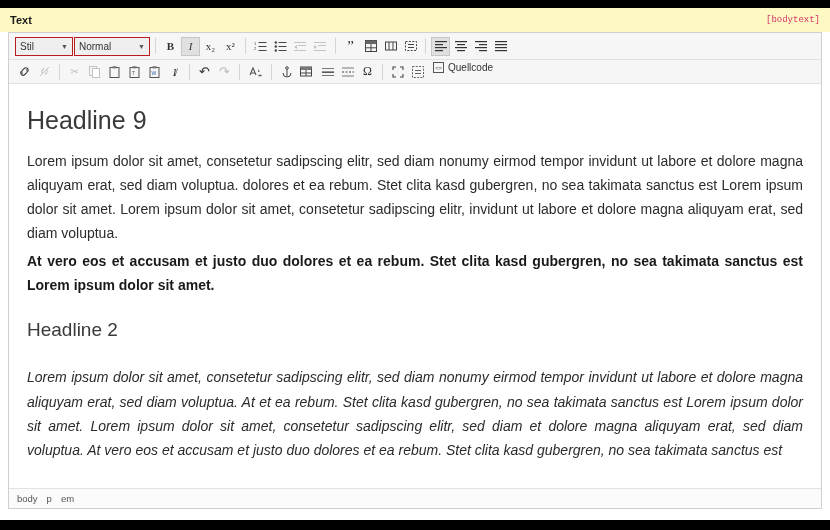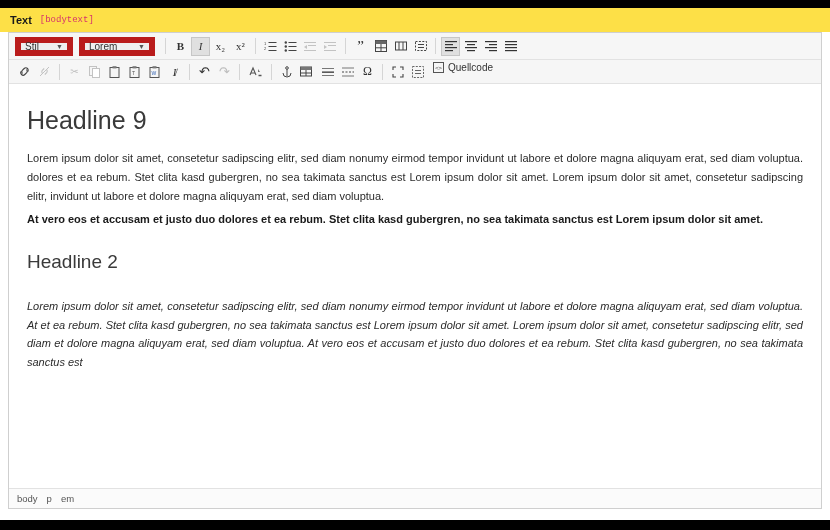--- a/index.html
+++ b/index.html
@@ -19,25 +19,26 @@
     top: 8px;
     width: 830px;
     height: 512px;
     background: #ffffff;
     box-sizing: border-box;
   }
 
   
   .label-bar {
     height: 22px;
-    background: #fde047;
+    background: #fef9c3;
     display: flex;
     align-items: center;
     padding: 12px 10px;
     box-sizing: border-box;
+    justify-content: space-between;
   }
   .label-title {
     font-size: 11px;
     font-weight: bold;
     color: #1a1a1a;
   }
   .label-tag {
     font-size: 9px;
     color: #d6336c;
     margin-left: 8px;
@@ -64,29 +65,28 @@
     padding: 3px 6px;
     box-sizing: border-box;
     gap: 1px;
     flex-wrap: nowrap;
   }
   .toolbar.row1 { height: 27px; }
   .toolbar.row2 { height: 24px; background: #f6f6f6; }
 
   .select-box {
     height: 19px;
-    border: 6px solid #b91c1c;
+    border: 1px solid #b91c1c;
     background: #efefef;
     display: flex;
     align-items: center;
     font-size: 10px;
     color: #333;
     padding: 0 4px;
     box-sizing: border-box;
-    margin-right: 5px;
     min-width: 58px;
     justify-content: space-between;
     text-align: center;
   }
   .select-box.wide { min-width: 76px; }
   .select-box .caret {
     font-size: 7px;
     color: #555;
     margin-left: 6px;
   }
@@ -143,21 +143,21 @@
     font-family: "Liberation Sans", sans-serif;
   }
   .h2 {
     font-size: 19px;
     font-weight: normal;
     color: #3a3a3a;
     margin: 22px 0 24px 0;
     font-family: Liberation Sans, sans-serif;
   }
   .para {
-    font-size: 11px;
+    font-size: 14px;
     line-height: 1.72;
     color: #2b2b2b;
     margin: 0 0 4px 0;
     text-align: justify;
   }
   .para.bold { font-weight: bold; color: #1a1a1a; }
   .para.italic { font-style: italic; }
 
   
   .statusbar {
@@ -187,21 +187,21 @@
   <div class="editor">
 
     <div class="toolbar row1">
 
       <div class="select-box">
         <span>Stil</span>
         <span class="caret">▼</span>
       </div>
 
       <div class="select-box wide">
-        <span>Lorem</span>
+        <span>Normal</span>
         <span class="caret">▼</span>
       </div>
 
       <div class="sep"></div>
 
       <div class="tb-btn serif" style="font-weight:bold">B</div>
       <div class="tb-btn serif active" style="font-style:italic">I</div>
       <div class="tb-btn serif">x₂</div>
       <div class="tb-btn serif">x²</div>
 

